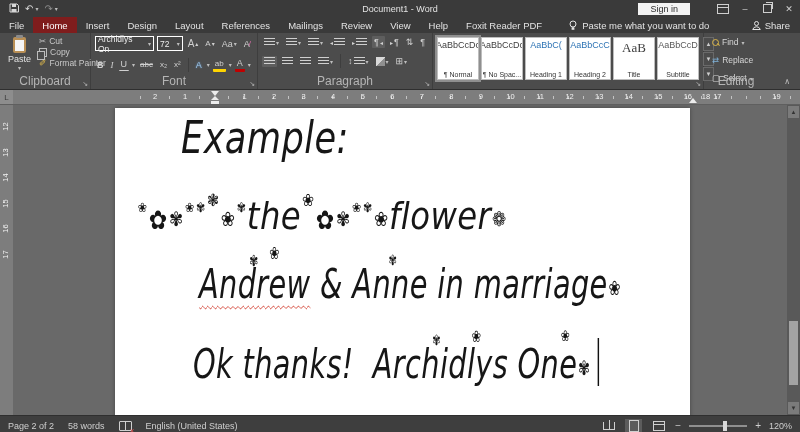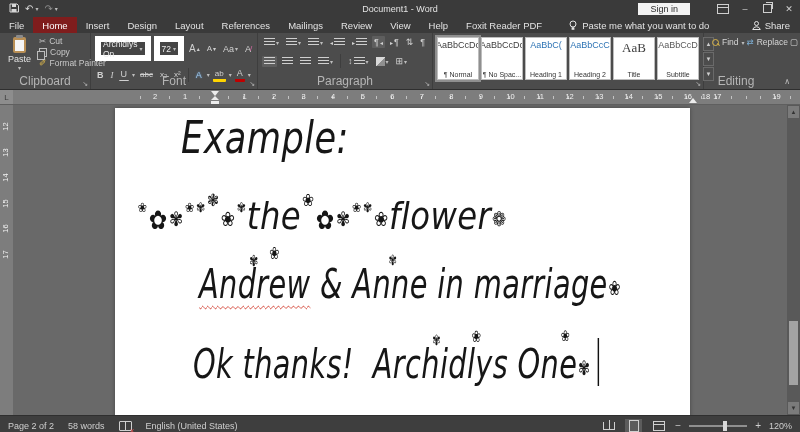--- a/index.html
+++ b/index.html
@@ -44,21 +44,21 @@
   .clipicon{width:13px;height:16px;background:#b98f55;border-radius:2px;position:relative;margin-bottom:1px;}
   .clipicon::before{content:"";position:absolute;left:2px;top:3px;width:9px;height:11px;background:#f5f5f5;}
   .clipicon::after{content:"";position:absolute;left:3px;top:-2px;width:7px;height:3px;background:#8a8a8a;border-radius:1px;}
   .clipsmall{display:flex;flex-direction:column;gap:1px;font-size:8.5px;color:#c9c9c9;}
   .csml{display:flex;align-items:center;gap:3px;cursor:pointer;white-space:nowrap;}
   .ic-copy{position:relative;width:6px;height:7px;border:1px solid #bdbdbd;display:inline-block;}
   .ic-copy::after{content:"";position:absolute;left:-3px;top:2px;width:6px;height:7px;border:1px solid #bdbdbd;background:#4c4c4c;}
   .fp{color:#d8b44a;font-size:9px;}
   
   .g-font{width:166px;}
-  .combo{display:flex;align-items:center;background:#454545;border:6px solid #ffffff;
+  .combo{display:flex;align-items:center;background:#454545;border:1px solid #ffffff;
          height:13px;font-size:8.5px;color:#ececec;padding:0 2px;gap:2px;cursor:pointer;}
   .combo .caret{margin-left:auto;}
   .bigA{font-size:10px;}  .smallA{font-size:8px;}
   .pink{color:#e76fb1;font-size:8px;margin-left:-2px;}
   .bold{font-weight:bold;} .ital{font-style:italic;font-family:"Liberation Serif",serif;}
   .und{border-bottom:1px solid #d0d0d0;}
   .strike{text-decoration:line-through;font-size:8px;}
   .fx{color:#9cc3e5;text-shadow:0 0 2px #6ea3d8;}
   .hl{border-bottom:3px solid #ffd400;font-size:8px;line-height:9px;}
   .fc{border-bottom:3px solid #c00000;font-size:9px;line-height:10px;}
@@ -76,21 +76,21 @@
   .card.sel{outline:2px solid #8f8f8f;}
   .card .sample{font-size:9px;color:#3d3d3d;white-space:nowrap;}
   .card .sname{font-size:7px;color:#333;white-space:nowrap;}
   .card.heading .sample{color:#2e74b5;}
   .card.title .sample{font-size:13px;font-family:"Liberation Serif",serif;}
   .card.subtitle .sample{color:#5a5a5a;}
   .stylescroll{display:flex;flex-direction:column;gap:1px;padding-top:4px;margin-left:2px;}
   .ssb{width:9px;height:12px;border:1px solid #6a6a6a;font-size:6px;display:flex;align-items:center;justify-content:center;color:#cfcfcf;cursor:pointer;}
   
   .g-edit{width:64px;border-right:none;}
-  .editrows{display:flex;flex-direction:row;gap:2px;padding:4px 0 0 8px;font-size:8.5px;color:#d6d6d6;}
+  .editrows{display:flex;flex-direction:column;gap:8px;padding:4px 0 0 8px;font-size:8.5px;color:#d6d6d6;}
   .erow{display:flex;align-items:center;gap:3px;cursor:pointer;white-space:nowrap;}
   .mag{display:inline-block;width:5px;height:5px;border:1px solid #d8b44a;border-radius:50%;position:relative;}
   .mag::after{content:"";position:absolute;left:4px;top:4px;width:3px;height:1px;background:#d8b44a;transform:rotate(45deg);}
   .collapse{position:absolute;right:10px;bottom:3px;font-size:8px;color:#bdbdbd;cursor:pointer;}
   
   .ruler{position:relative;height:14px;background:#7d7d7d;border-bottom:1px solid #5f5f5f;
          font-size:7.5px;color:#f2f2f2;overflow:hidden;}
   .rcorner{position:absolute;left:0;top:0;width:13px;height:14px;background:#8d8d8d;color:#3c3c3c;
            font-size:8px;display:flex;align-items:center;justify-content:center;cursor:pointer;}
   .rnum{position:absolute;top:2px;transform:translateX(-50%);}

